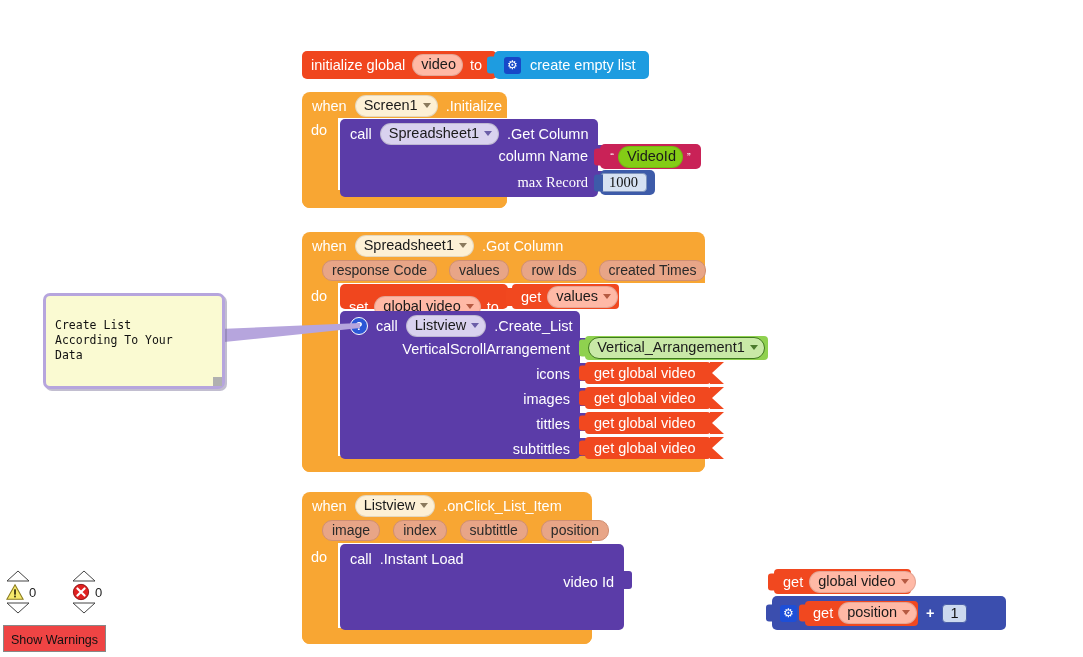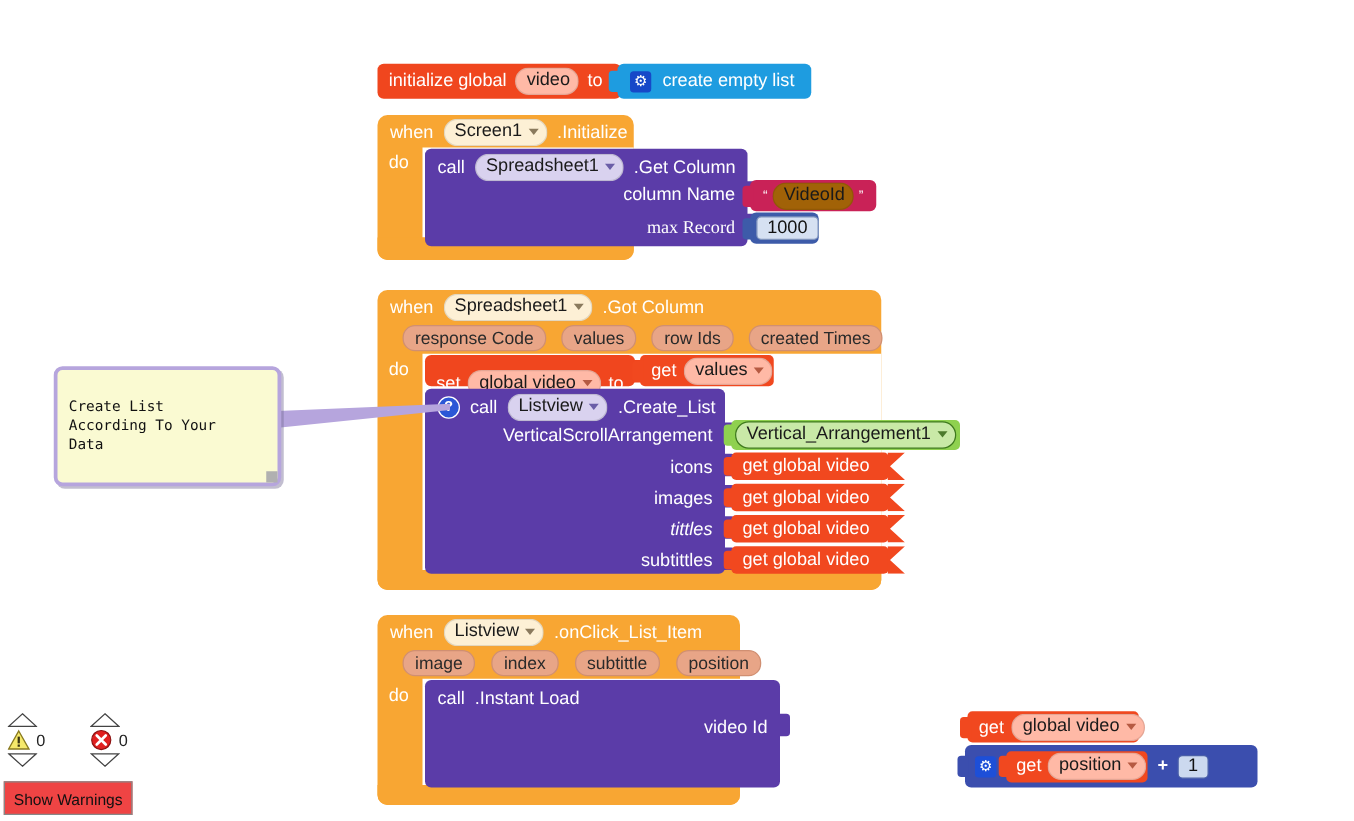--- a/index.html
+++ b/index.html
@@ -33,21 +33,21 @@
   }
   .caret { width: 0; height: 0; border-left: 4px solid transparent;
            border-right: 4px solid transparent; border-top: 5px solid #8a7a5d; }
 
   .field.purple { background: #d9d2ef; border-color: rgba(0,0,0,.12); }
   .field.purple .caret { border-top-color: #6b5ea8; }
   .field.red { background: #ffb9a6; }
   .field.red .caret { border-top-color: #b65a42; }
   .field.green { background: #c9e9a7; border: 1px solid #3f7a1e; }
   .field.green .caret { border-top-color: #4c7a2c; }
-  .field.pink { background: #a16207; align-items: center; }
+  .field.pink { background: #84cc16; align-items: center; }
   .field.num {
     background: #d6e1f2; border: 1px solid #7f94bd; border-radius: 4px;
     padding: 0px 8px; color: #111;
   }
   .field.num2 {
     background: #ccd9ef; border: 1px solid #4a5fa8; border-radius: 4px;
     padding: 0px 7px; color: #111;
   }
 
   
@@ -199,21 +199,21 @@
       <span class="lbl-w" style="font-size:11px;">“</span>
       <span class="field pink">
         <span>VideoId</span>
       </span>
       <span class="lbl-w" style="font-size:11px;">”</span>
     </div>
   </div>
 
   <div class="blk numblk" style="left:600px; top:170px; width:55px; height:25px;">
     <div class="plug" style="background:#3D5BA9; left:-6px;"></div>
-    <div class="row" style="height:100%; justify-content:flex-end;">
+    <div class="row" style="height:100%; justify-content:flex-start;font-family:Liberation Serif, serif;">
       <span class="field num">
         <span>1000</span>
       </span>
     </div>
   </div>
 
   <div class="blk evt" style="left:302px; top:232px; width:403px; height:240px;">
   </div>
   <div class="cgap" style="left:338px; top:283px; width:367px; height:173px;"></div>
   <div class="blk" style="left:302px; top:456px; width:403px; height:16px; background:#F8A633; border-radius:0 0 8px 8px;"></div>
@@ -265,21 +265,21 @@
       <span class="lbl-w">call</span>
       <span class="field purple">
         <span>Listview</span>
         <span class="caret"></span>
       </span>
       <span class="lbl-w">.Create_List</span>
     </div>
     <div class="lbl-w" style="position:absolute; right:10px; top:30px;">VerticalScrollArrangement</div>
     <div class="lbl-w" style="position:absolute; right:10px; top:55px;">icons</div>
     <div class="lbl-w" style="position:absolute; right:10px; top:80px;">images</div>
-    <div class="lbl-w" style="position:absolute; right:10px; top:105px;font-style:italic;">tittles</div>
+    <div class="lbl-w" style="position:absolute; right:10px; top:105px;">tittles</div>
     <div class="lbl-w" style="position:absolute; right:10px; top:130px;">subtittles</div>
     <div class="socket" style="right:-8px; top:27px; background:#5B3CA8;"></div>
     <div class="socket" style="right:-8px; top:52px; background:#5B3CA8;"></div>
     <div class="socket" style="right:-8px; top:77px; background:#5B3CA8;"></div>
     <div class="socket" style="right:-8px; top:102px; background:#5B3CA8;"></div>
     <div class="socket" style="right:-8px; top:127px; background:#5B3CA8;"></div>
   </div>
 
   <div class="blk" style="left:585px; top:336px; width:183px; height:24px; background:#8FD14F; border-radius:4px;">
     <div class="plug" style="background:#8FD14F; left:-6px;"></div>

